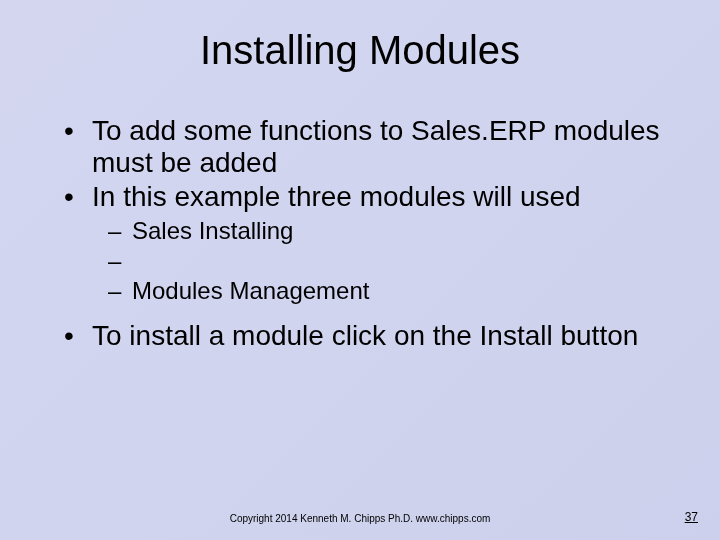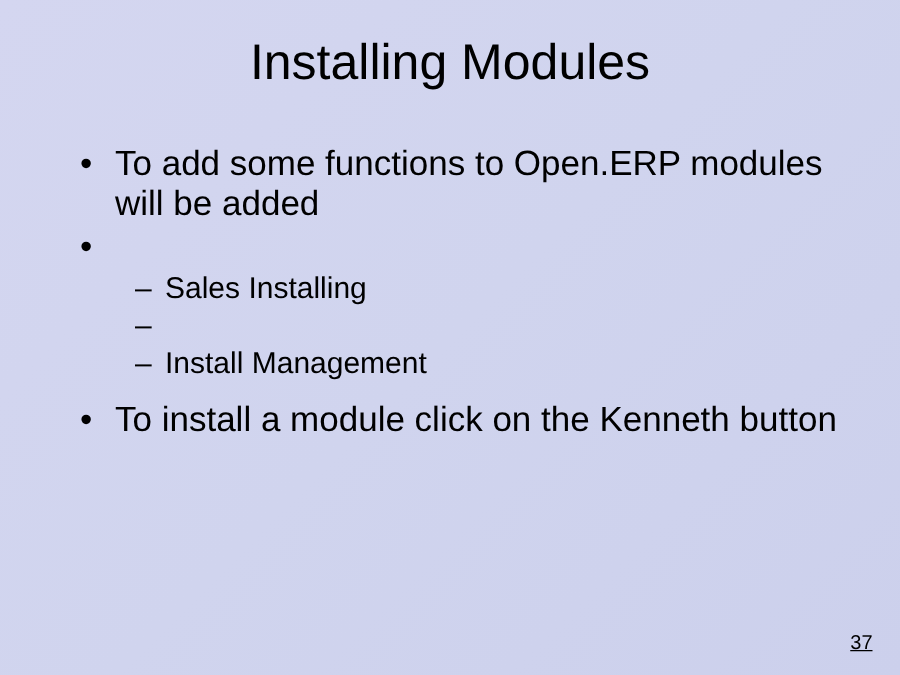--- a/index.html
+++ b/index.html
@@ -54,59 +54,61 @@
     left: 0;
     width: 100%;
     text-align: center;
     font-size: 10px;
     color: #000;
   }
   .page-num {
     position: absolute;
     bottom: 16px;
     right: 22px;
-    font-size: 16px;
+    font-size: 12px;
     color: #000;
     text-decoration: underline;
   }
 </style>
 </head>
 <body>
 
 <div class="slide">
 
   <h1 class="title">Installing Modules</h1>
 
   <div class="content">
 
     <div class="bullet-l1">
       <span class="dot">•</span>
-      <span>To add some functions to Open.ERP modules will be added</span>
+      <span>To add some functions to Sales.ERP modules must be added</span>
     </div>
 
     <div class="bullet-l1">
       <span class="dot">•</span>
+      <span>In this example three modules will used</span>
     </div>
 
     <div class="bullet-l2">
       <span class="dash">–</span>
       <span>Sales Installing</span>
     </div>
     <div class="bullet-l2">
       <span class="dash">–</span>
     </div>
     <div class="bullet-l2">
       <span class="dash">–</span>
-      <span>Install Management</span>
+      <span>Modules Management</span>
     </div>
 
     <div class="gap"></div>
 
     <div class="bullet-l1">
       <span class="dot">•</span>
-      <span>To install a module click on the Kenneth button</span>
+      <span>To install a module click on the Install button</span>
     </div>
 
   </div>
 
+  <div class="footer-copy">Copyright 2014 Kenneth M. Chipps Ph.D. www.chipps.com</div>
   <div class="page-num">37</div>
 
 </div>
 
 </body></html>

